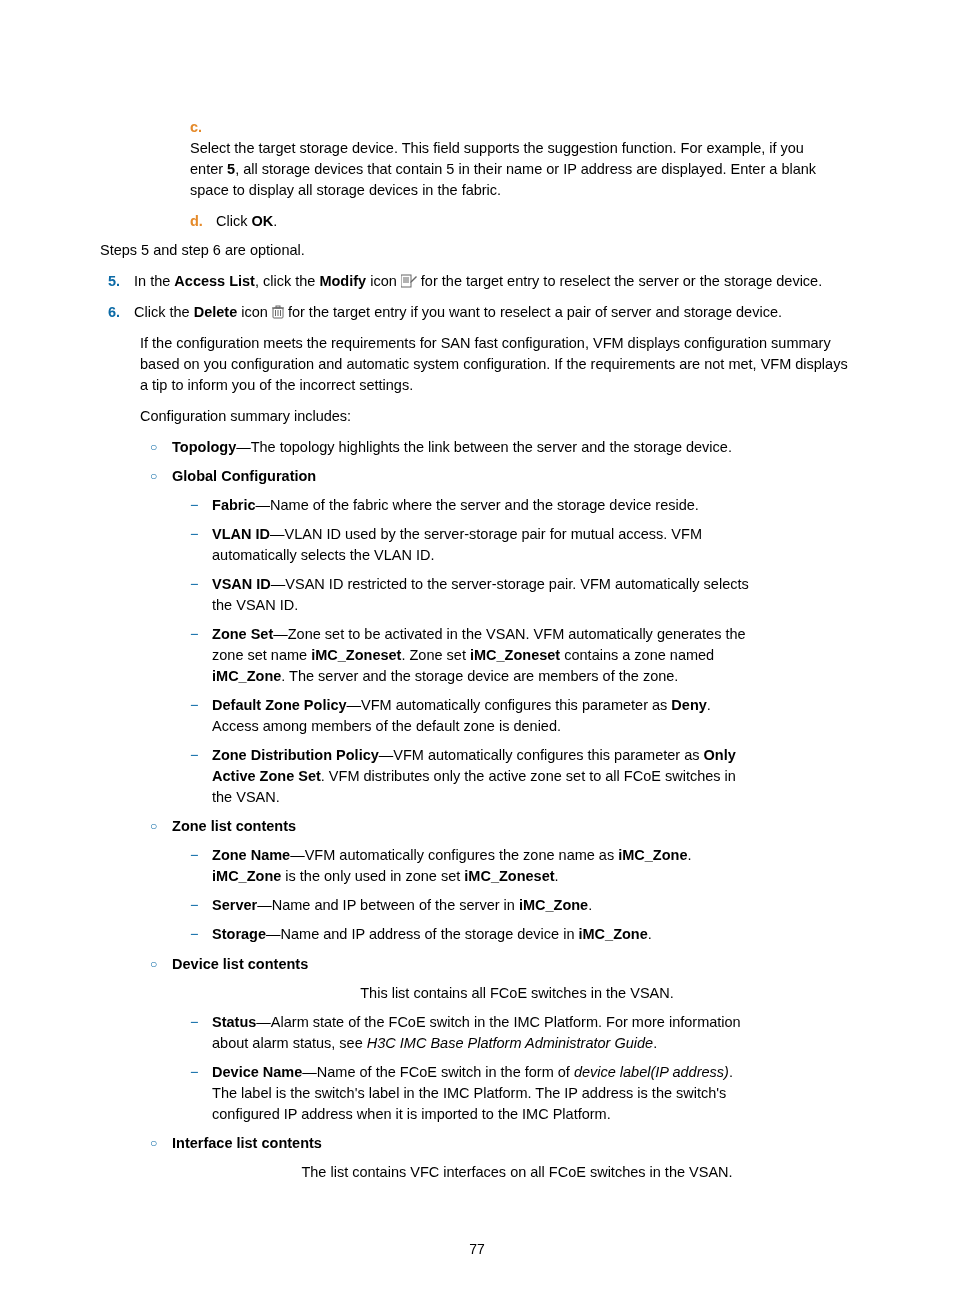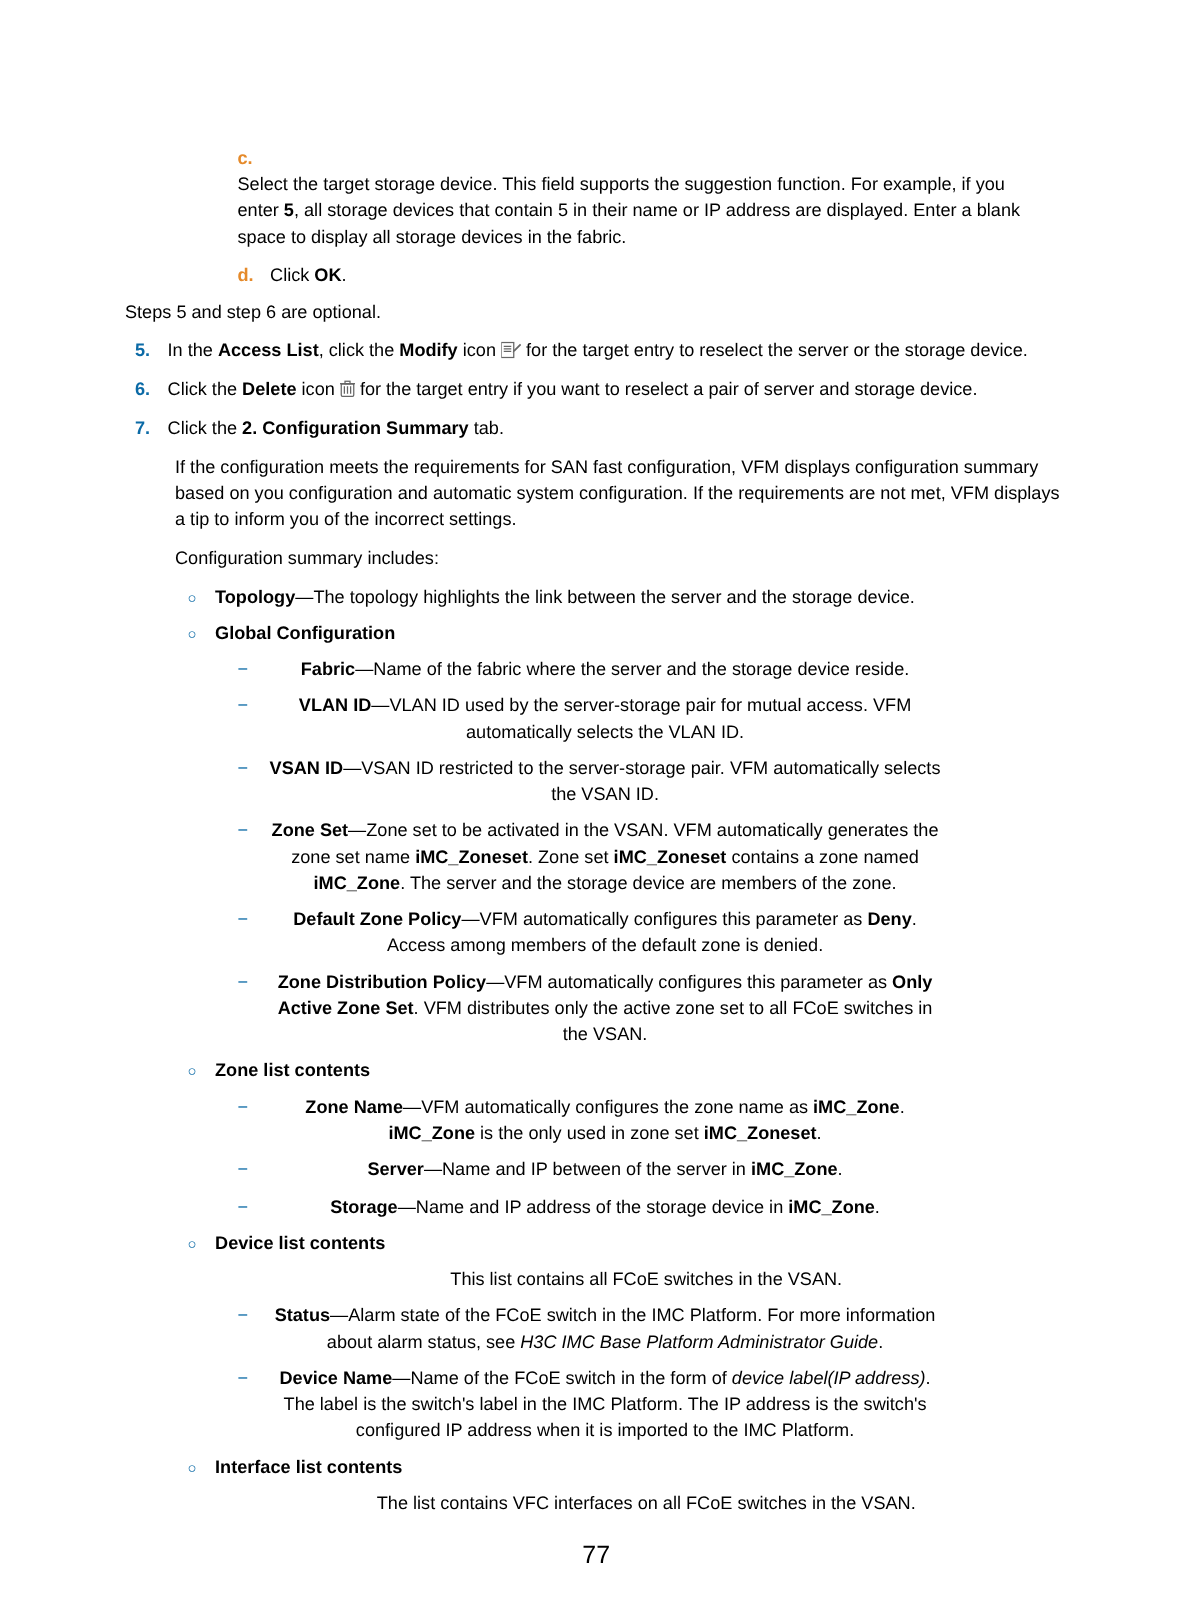--- a/index.html
+++ b/index.html
@@ -55,29 +55,29 @@
   .indent-letter .body { display: inline-block; width: 650px; vertical-align: top; }
   .indent-d { margin-left: 90px; margin-bottom: 8px; }
   .para-sub { margin-left: 90px; margin-bottom: 10px; }
   .para-main { margin-left: 0; margin-bottom: 10px; }
   .num-row { margin-left: 8px; margin-bottom: 10px; }
   .num-row .body { display: inline-block; width: calc(100% - 40px); vertical-align: top; }
   .para-under-num { margin-left: 40px; margin-bottom: 10px; }
   .circ-row { margin-left: 50px; margin-bottom: 8px; }
   .circ-row .body { display: inline-block; width: calc(100% - 78px); vertical-align: top; }
   .dash-row { margin-left: 90px; margin-bottom: 8px; }
-  .dash-row .body { display: inline-block; width: calc(100% - 120px); vertical-align: top; text-align: center; }
+  .dash-row .body { display: inline-block; width: calc(100% - 120px); vertical-align: top; }
   .para-under-circ { margin-left: 80px; margin-bottom: 8px; text-align: center; }
   .page-num {
     position: absolute;
     bottom: 50px;
     left: 0;
     width: 100%;
     text-align: center;
-    font-size: 20px;
+    font-size: 14px;
   }
   svg.icon { vertical-align: -2px; }
 </style>
 </head>
 <body>
 
 <div class="page">
 
   <div class="indent-letter">
     <span class="marker">c.</span>
@@ -118,26 +118,20 @@
         <line x1="0" y1="3" x2="12" y2="3" stroke="#666" stroke-width="1.2"></line>
         <rect x="4" y="1" width="4" height="2" fill="none" stroke="#666" stroke-width="1"></rect>
         <line x1="3.5" y1="5" x2="3.5" y2="11" stroke="#666" stroke-width="1"></line>
         <line x1="6" y1="5" x2="6" y2="11" stroke="#666" stroke-width="1"></line>
         <line x1="8.5" y1="5" x2="8.5" y2="11" stroke="#666" stroke-width="1"></line>
       </svg>
       <span> for the target entry if you want to reselect a pair of server and storage device.</span>
     </span>
   </div>
 
-  <div class="num-row">
-    <span class="marker-num">7.</span>
-    <span class="body">
-      <span>Click the </span><span class="bold">2. Configuration Summary</span><span> tab.</span>
-    </span>
-  </div>
 
   <div class="para-under-num">If the configuration meets the requirements for SAN fast configuration, VFM displays configuration summary based on you configuration and automatic system configuration. If the requirements are not met, VFM displays a tip to inform you of the incorrect settings.</div>
   <div class="para-under-num">Configuration summary includes:</div>
 
   <div class="circ-row">
     <span class="circ">○</span>
     <span class="body">
       <span class="bold">Topology</span><span>—The topology highlights the link between the server and the storage device.</span>
     </span>
   </div>

